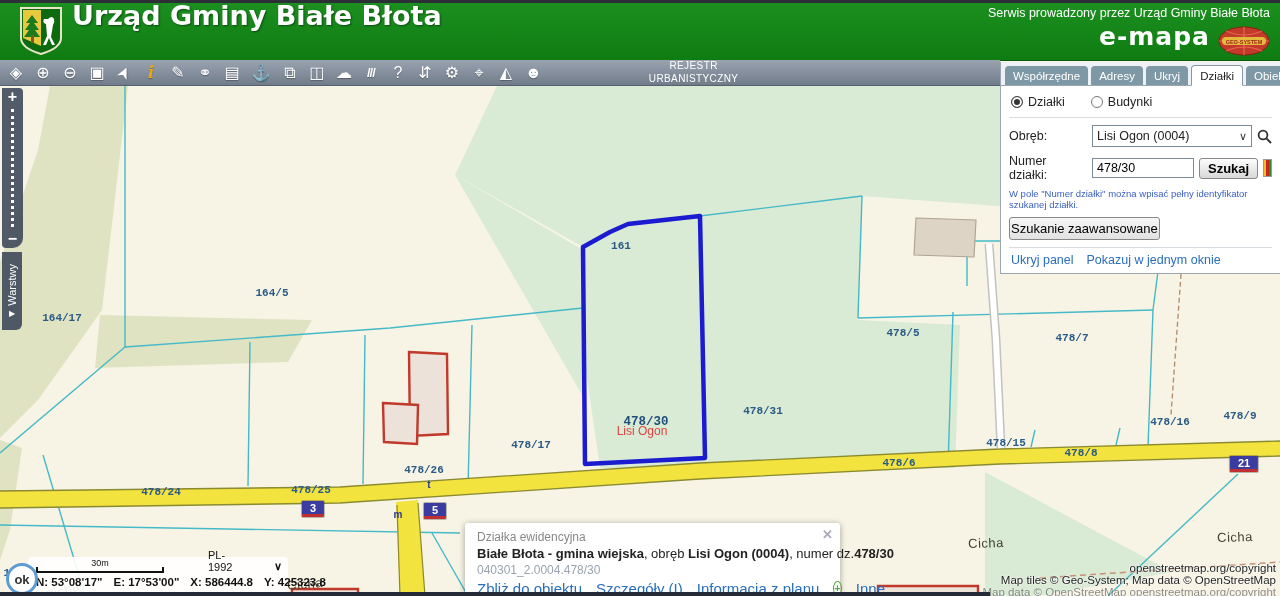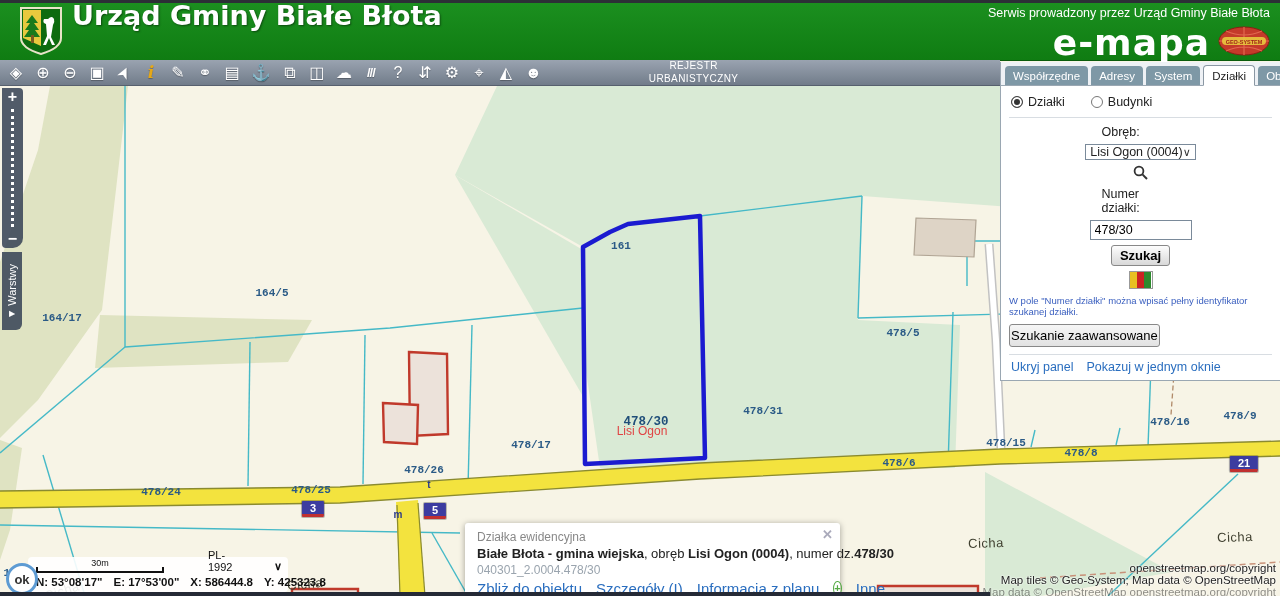--- a/index.html
+++ b/index.html
@@ -8,21 +8,21 @@
   
   .topstrip{position:absolute;left:0;top:0;width:1280px;height:3px;background:#2c2f36;z-index:40;}
   .header{position:absolute;left:0;top:0;width:1280px;height:60px;
           background:linear-gradient(#1c9020,#0f7c12);z-index:30;border-bottom:1px solid #0a5c0c;}
   .crest{position:absolute;left:20px;top:7px;}
   .h-title{position:absolute;left:72px;top:0;color:#fff;font-weight:bold;font-size:27px;
            font-family:"DejaVu Sans",sans-serif;text-shadow:1px 1px 2px rgba(0,0,0,.45);text-align:center;}
   .h-sub{position:absolute;left:74px;top:36px;color:#fff;font-weight:bold;font-size:15px;
          font-family:"DejaVu Sans",sans-serif;text-shadow:1px 1px 2px rgba(0,0,0,.4);}
   .h-note{position:absolute;right:10px;top:6px;color:#fff;font-size:12.5px;}
-  .h-brand{position:absolute;right:70px;top:22px;color:#fff;font-size:36px;font-weight:bold;
+  .h-brand{position:absolute;right:70px;top:22px;color:#fff;font-size:25px;font-weight:bold;
            font-family:"DejaVu Sans",sans-serif;letter-spacing:1px;}
   .h-globe{position:absolute;right:10px;top:26px;}
   
   .toolbar{position:absolute;left:0;top:60px;width:1000px;height:26px;z-index:30;
            background:linear-gradient(#9aa3b0,#717c8a);border-bottom:1px solid #57606e;
            display:flex;align-items:center;gap:11px;padding-left:8px;box-sizing:border-box;}
   .tb-icon{color:#fff;font-size:16px;line-height:1;cursor:pointer;min-width:16px;text-align:center;
            text-shadow:0 1px 1px rgba(0,0,0,.3);}
   [data-name="cursor-icon"]{transform:rotate(-65deg);}
   [data-name="info-icon"]{color:#e6a817;font-family:"DejaVu Serif",serif;font-style:italic;font-weight:bold;font-size:17px;}
@@ -36,21 +36,21 @@
         align-items:flex-end;height:24px;box-sizing:border-box;}
   .tab{background:#7e98a6;color:#fff;font-size:11.5px;padding:4px 8px 3px;border-radius:4px 4px 0 0;
        cursor:pointer;white-space:nowrap;}
   .tab.active{background:#fff;color:#222;border:1px solid #8a97a3;border-bottom:1px solid #fff;
               margin-bottom:-1px;font-weight:normal;}
   .p-body{padding:7px 8px 5px;font-size:12.5px;color:#222;}
   .radio-row{display:flex;gap:26px;align-items:center;padding:2px 2px 8px;border-bottom:1px solid #d8dde2;}
   .radio{display:flex;align-items:center;gap:5px;cursor:pointer;}
   .rdot{width:12px;height:12px;border-radius:50%;border:1px solid #777;background:#fff;box-sizing:border-box;}
   .radio.checked .rdot{border:1px solid #444;box-shadow:inset 0 0 0 2px #fff;background:#333;}
-  .form-row{display:flex;align-items:center;margin-top:7px;gap:5px;flex-direction:column;}
+  .form-row{display:flex;align-items:center;margin-top:7px;gap:5px;}
   .f-label{width:78px;flex:none;}
   .sel{flex:1;border:1px solid #7a8a9a;height:20px;display:flex;align-items:center;padding:0 4px;
        background:#fff;font-size:12.5px;cursor:pointer;}
   .sel .chev{margin-left:auto;font-size:11px;color:#333;}
   .txt{width:92px;border:1px solid #7a8a9a;height:18px;padding:0 4px;font-size:12.5px;
        font-family:"Liberation Sans",sans-serif;}
   .btn{background:linear-gradient(#fdfdfd,#d8d8d8);border:1px solid #888;border-radius:3px;
        font-size:13px;font-weight:bold;padding:2px 8px;cursor:pointer;font-family:"Liberation Sans",sans-serif;}
   .stripes{display:flex;width:22px;height:16px;border:1px solid #999;cursor:pointer;}
   .stripes i{flex:1;}
@@ -273,21 +273,21 @@
   <div class="tb-register" data-name="rejestr-urbanistyczny-button">
     <div data-name="rejestr-line1">REJESTR</div>
     <div data-name="rejestr-line2">URBANISTYCZNY</div>
   </div>
 </div>
 
 <div class="panel" data-name="search-panel">
   <div class="tabs" data-name="panel-tabs">
     <span class="tab" data-name="tab-wspolrzedne">Współrzędne</span>
     <span class="tab" data-name="tab-adresy">Adresy</span>
-    <span class="tab" data-name="tab-plany">System</span>
+    <span class="tab" data-name="tab-plany">Ukryj</span>
     <span class="tab active" data-name="tab-dzialki">Działki</span>
     <span class="tab" data-name="tab-obiekty">Obiekty</span>
 
   </div>
   <div class="p-body">
     <div class="radio-row">
       <span class="radio checked" data-name="radio-dzialki">
         <span class="rdot" data-name="radio-dot"></span>
         <span data-name="radio-dzialki-label">Działki</span>
       </span>

